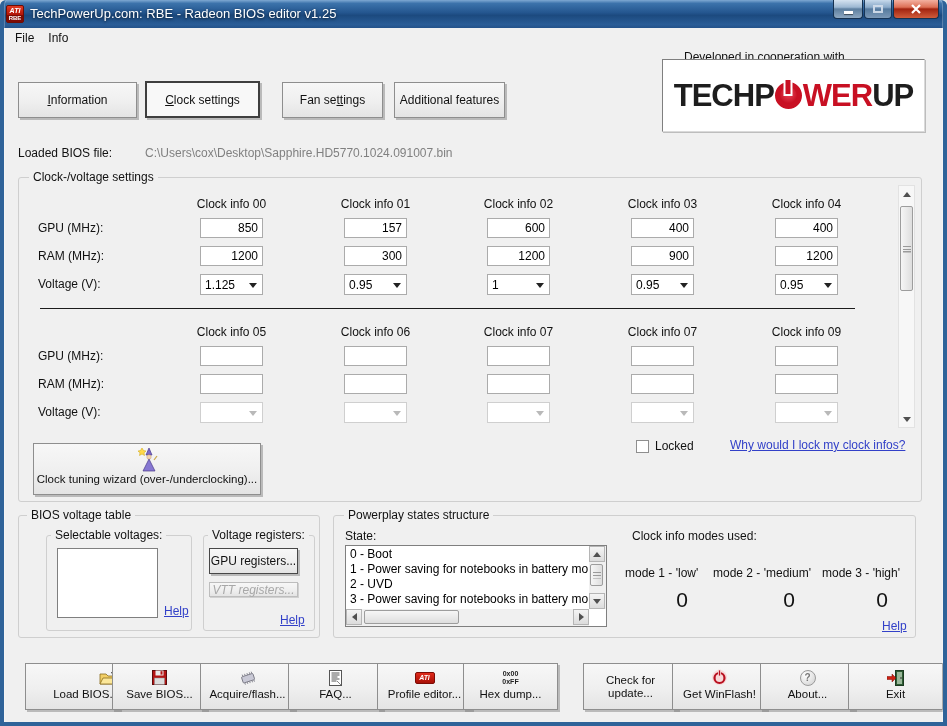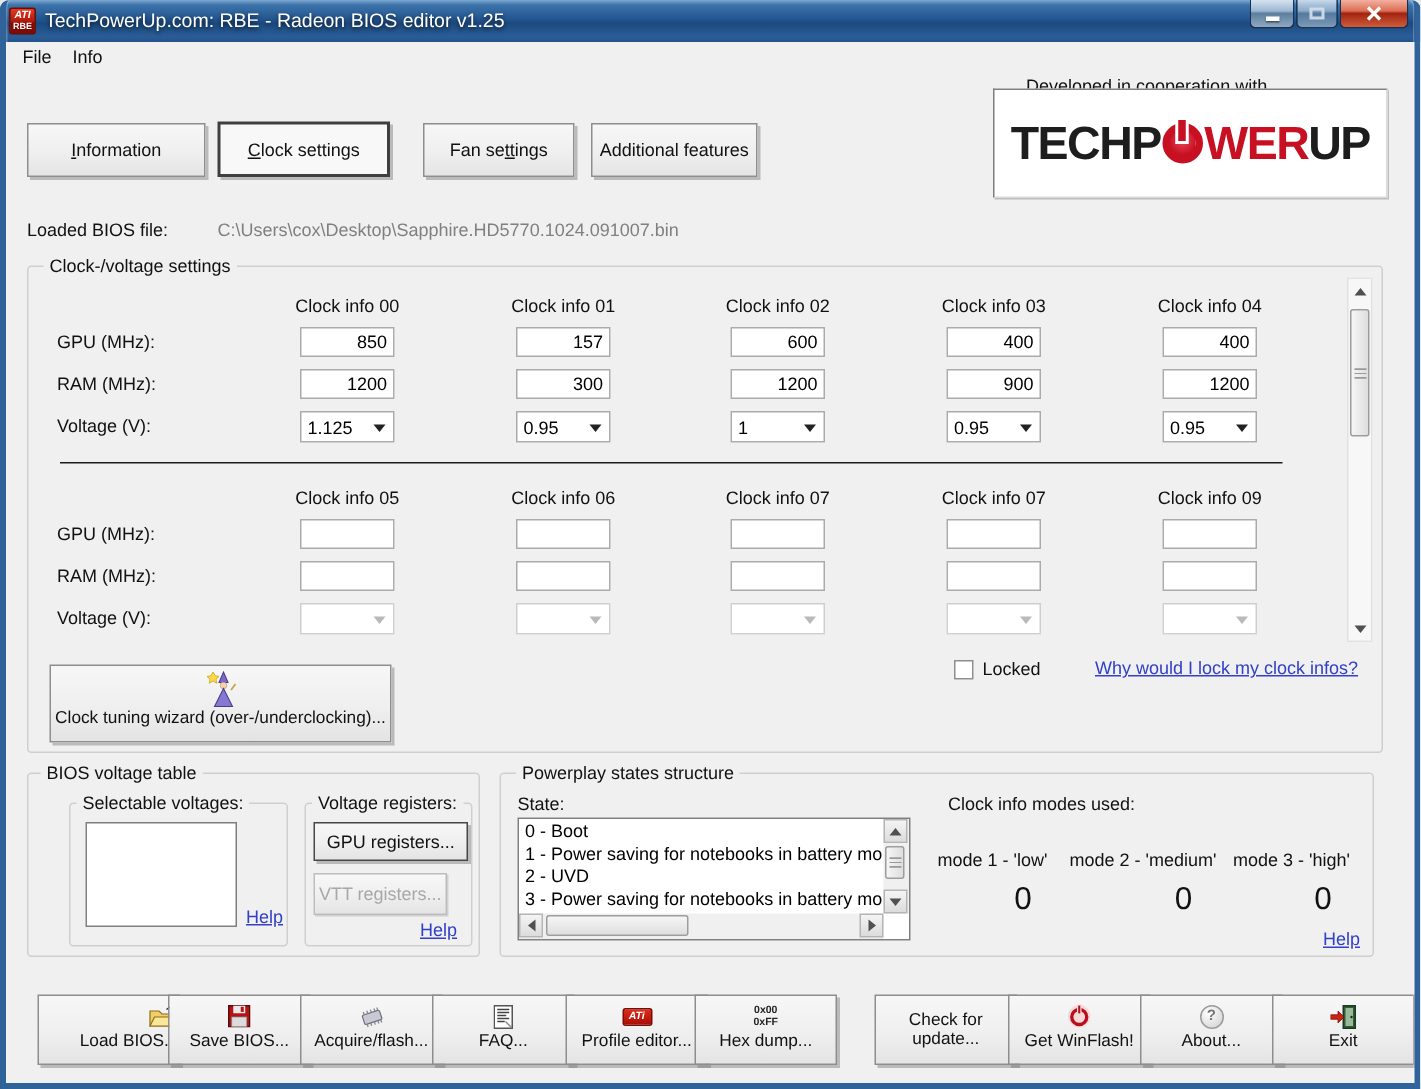--- a/index.html
+++ b/index.html
@@ -299,22 +299,22 @@
   </div>
   <div class="groupbox" style="left:46px; top:535px; width:146px; height:96px;">
     <span class="gcaption" style="left:4px;">Selectable voltages:</span>
   </div>
   <div class="listbox" style="left:57px; top:548px; width:101px; height:70px;"></div>
   <div class="link" style="left:164px; top:604px;">Help</div>
 
   <div class="groupbox" style="left:203px; top:535px; width:112px; height:96px;">
     <span class="gcaption" style="left:4px;">Voltage registers:</span>
   </div>
-  <div class="btn3d" style="left:209px; top:548px; width:103px; height:26px; border:1px solid #474747;">GPU registers...</div>
-  <div class="btn3d" style="left:209px; top:582px; width:89px; height:28px; border-color:#bdbdbd; color:#a8a8a8; box-shadow:1px 1px 0 rgba(150,150,150,.35);">VTT registers...</div>
+  <div class="btn3d" style="left:209px; top:548px; width:89px; height:26px; border:1px solid #474747;">GPU registers...</div>
+  <div class="btn3d" style="left:209px; top:582px; width:89px; height:15px; border-color:#bdbdbd; color:#a8a8a8; box-shadow:1px 1px 0 rgba(150,150,150,.35);font-style:italic;">VTT registers...</div>
   <div class="link" style="left:280px; top:613px;">Help</div>
 
   <div class="groupbox" style="left:333px; top:515px; width:583px; height:123px;">
     <span class="gcaption" style="left:10px;">Powerplay states structure</span>
   </div>
   <div class="lbl" style="left:345px; top:529px;">State:</div>
 
   <div class="listbox" style="left:345px; top:545px; width:262px; height:82px;">
     <div class="lb-items">
       <div class="lb-item">0 - Boot</div>

